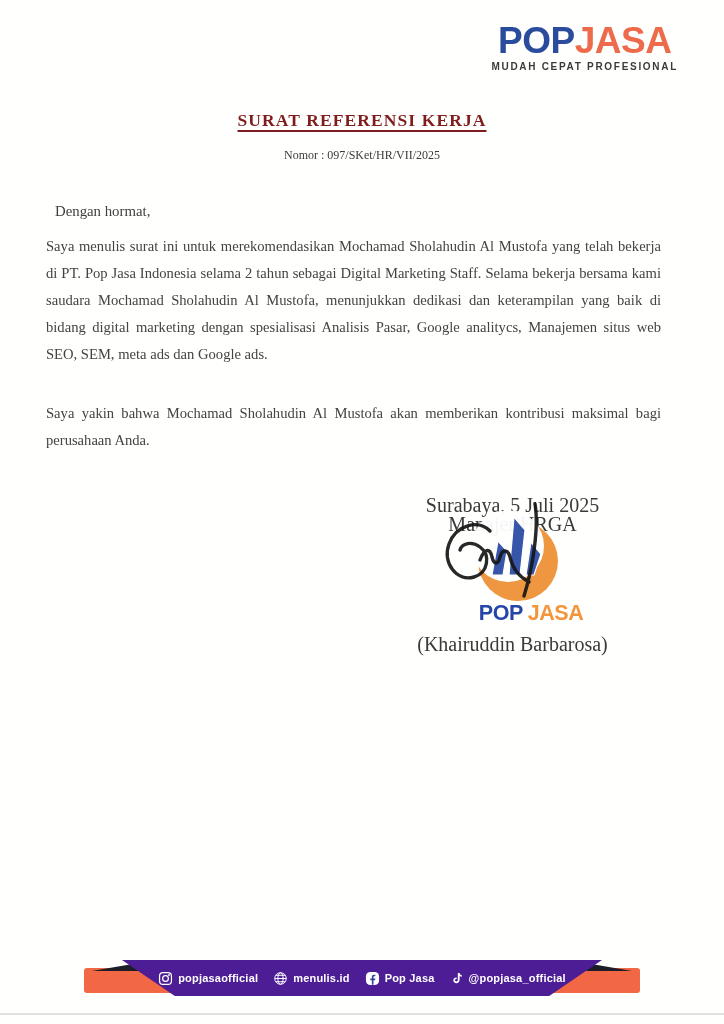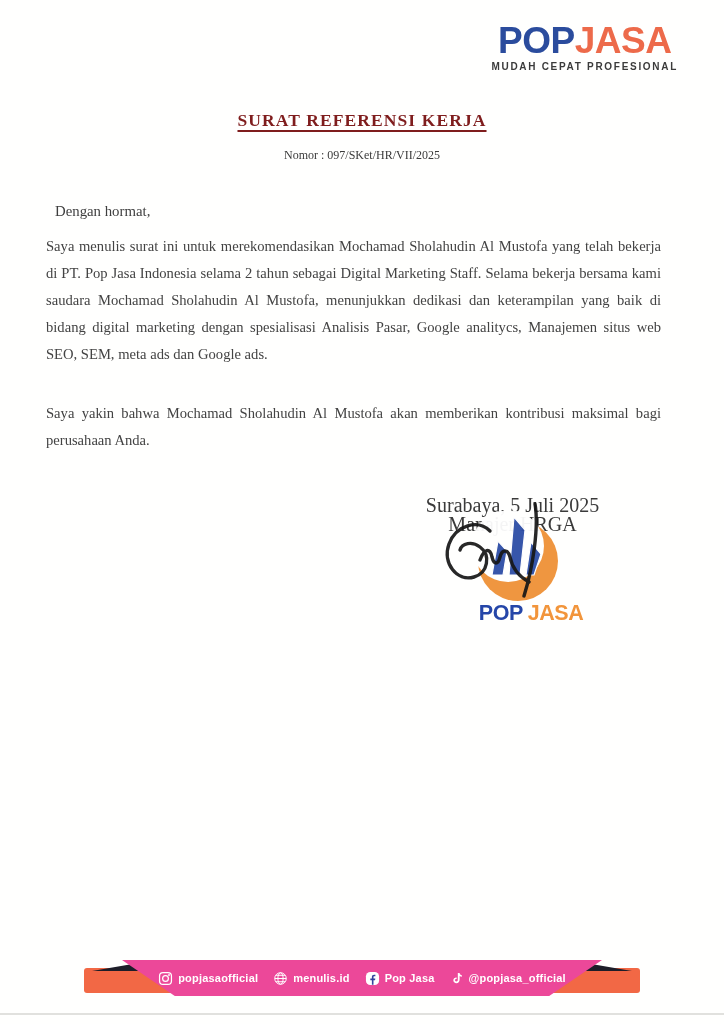--- a/index.html
+++ b/index.html
@@ -62,21 +62,21 @@
   
   .footer-wing {
     position: absolute; left: 84px; top: 968px; width: 556px; height: 25px;
     background: #f26845; border-radius: 3px; z-index: 1;
   }
   .footer-fold { position: absolute; top: 961px; width: 58px; height: 10px; background: #1d1d29; z-index: 2; }
   .footer-fold-left  { left: 92px;  clip-path: polygon(0 100%, 100% 0, 100% 100%); }
   .footer-fold-right { left: 574px; clip-path: polygon(0 0, 100% 100%, 0 100%); }
   .footer-band {
     position: absolute; left: 122px; top: 960px; width: 480px; height: 36px;
-    background: #ec4899; z-index: 3;
+    background: #4c1d95; z-index: 3;
     clip-path: polygon(0 0, 100% 0, 89% 100%, 11% 100%);
     display: flex; align-items: center; justify-content: center;
   }
   .footer-row { display: flex; align-items: center; gap: 15px; }
   .footer-item { display: flex; align-items: center; gap: 5px; }
   .footer-label {
     font-family: "Liberation Sans", sans-serif; font-weight: 700;
     font-size: 11px; color: #ffffff; letter-spacing: 0.2px; white-space: nowrap;
   }
   .footer-item svg { display: block; }
@@ -120,20 +120,21 @@
   </div>
 
   <svg class="signature-svg" width="132" height="112" viewBox="0 0 132 112">
     <g fill="none" stroke="#161616" stroke-width="3.4" stroke-linecap="round" opacity="0.92">
       <path d="M64,34 C52,22 30,28 23,47 C16,66 31,85 48,80 C62,76 65,58 54,50 C46,44 36,46 34,53"></path>
       <path d="M54,63 C58,52 64,50 66,60 C68,68 72,68 74,60 C76,52 82,52 84,60 C86,70 92,79 103,85"></path>
       <path d="M109,7 C113,30 107,70 98,99"></path>
     </g>
   </svg>
 
+  <div class="sig-text sig-name">(Khairuddin Barbarosa)</div>
 
   <div class="scan-edge"></div>
   <div class="footer-wing"></div>
   <div class="footer-fold footer-fold-left"></div>
   <div class="footer-fold footer-fold-right"></div>
   <div class="footer-band">
     <div class="footer-row">
 
       <div class="footer-item">
         <svg width="15" height="15" viewBox="0 0 24 24">

